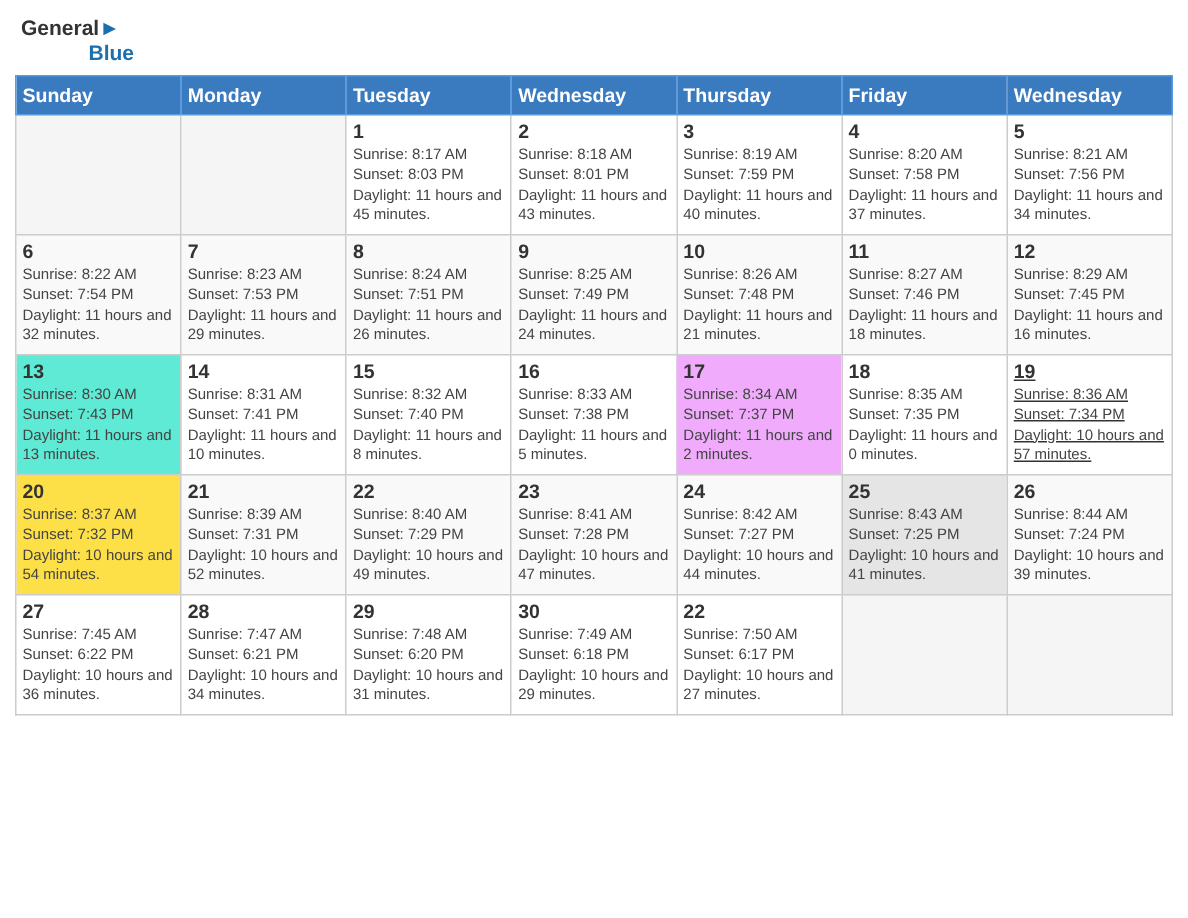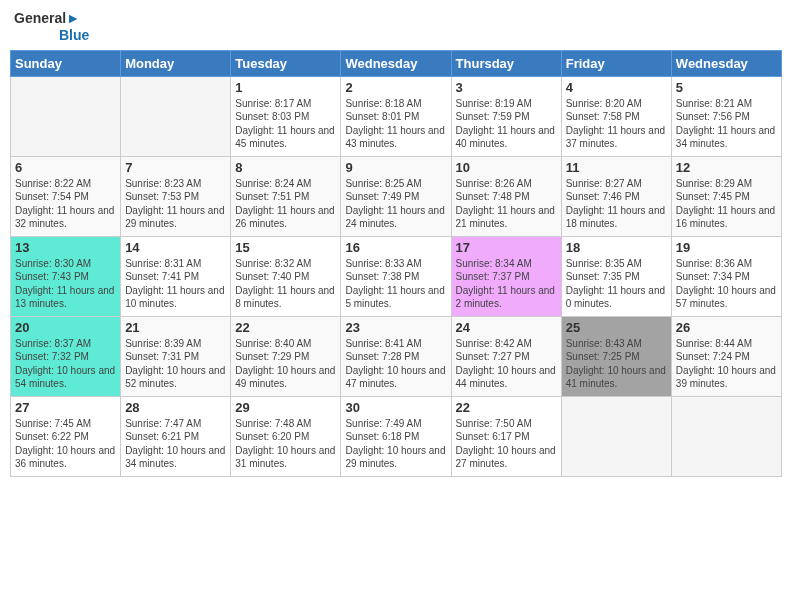--- a/index.html
+++ b/index.html
@@ -179,47 +179,47 @@
           <div class="day-info">Sunrise: 8:33 AM<br>Sunset: 7:38 PM<br>Daylight: 11 hours and 5 minutes.</div>
         </td>
         <td style="background: #f0abfc;">
           <span class="day-num">17</span>
           <div class="day-info">Sunrise: 8:34 AM<br>Sunset: 7:37 PM<br>Daylight: 11 hours and 2 minutes.</div>
         </td>
         <td style="background: rgb(255, 255, 255);">
           <span class="day-num">18</span>
           <div class="day-info">Sunrise: 8:35 AM<br>Sunset: 7:35 PM<br>Daylight: 11 hours and 0 minutes.</div>
         </td>
-        <td style="background: rgb(255, 255, 255);">
+        <td style="background: rgb(255, 255, 255); text-decoration: underline;">
           <span class="day-num">19</span>
           <div class="day-info">Sunrise: 8:36 AM<br>Sunset: 7:34 PM<br>Daylight: 10 hours and 57 minutes.</div>
         </td>
       </tr>
       <tr>
-        <td style="background: #5eead4; margin-top: 44px;">
+        <td style="background: #fde047; margin-top: 44px;">
           <span class="day-num">20</span>
           <div class="day-info">Sunrise: 8:37 AM<br>Sunset: 7:32 PM<br>Daylight: 10 hours and 54 minutes.</div>
         </td>
         <td style="background: rgb(249, 249, 249); margin-top: 36px;">
           <span class="day-num">21</span>
           <div class="day-info">Sunrise: 8:39 AM<br>Sunset: 7:31 PM<br>Daylight: 10 hours and 52 minutes.</div>
         </td>
         <td style="background: rgb(249, 249, 249);">
           <span class="day-num">22</span>
           <div class="day-info">Sunrise: 8:40 AM<br>Sunset: 7:29 PM<br>Daylight: 10 hours and 49 minutes.</div>
         </td>
         <td style="background: rgb(249, 249, 249);">
           <span class="day-num">23</span>
           <div class="day-info">Sunrise: 8:41 AM<br>Sunset: 7:28 PM<br>Daylight: 10 hours and 47 minutes.</div>
         </td>
         <td style="background: rgb(249, 249, 249);">
           <span class="day-num">24</span>
           <div class="day-info">Sunrise: 8:42 AM<br>Sunset: 7:27 PM<br>Daylight: 10 hours and 44 minutes.</div>
         </td>
-        <td style="background: #a3a3a3;">
+        <td style="background: #e5e5e5;">
           <span class="day-num">25</span>
           <div class="day-info">Sunrise: 8:43 AM<br>Sunset: 7:25 PM<br>Daylight: 10 hours and 41 minutes.</div>
         </td>
         <td style="background: rgb(249, 249, 249);">
           <span class="day-num">26</span>
           <div class="day-info">Sunrise: 8:44 AM<br>Sunset: 7:24 PM<br>Daylight: 10 hours and 39 minutes.</div>
         </td>
       </tr>
       <tr>
         <td style="background: rgb(255, 255, 255);">

